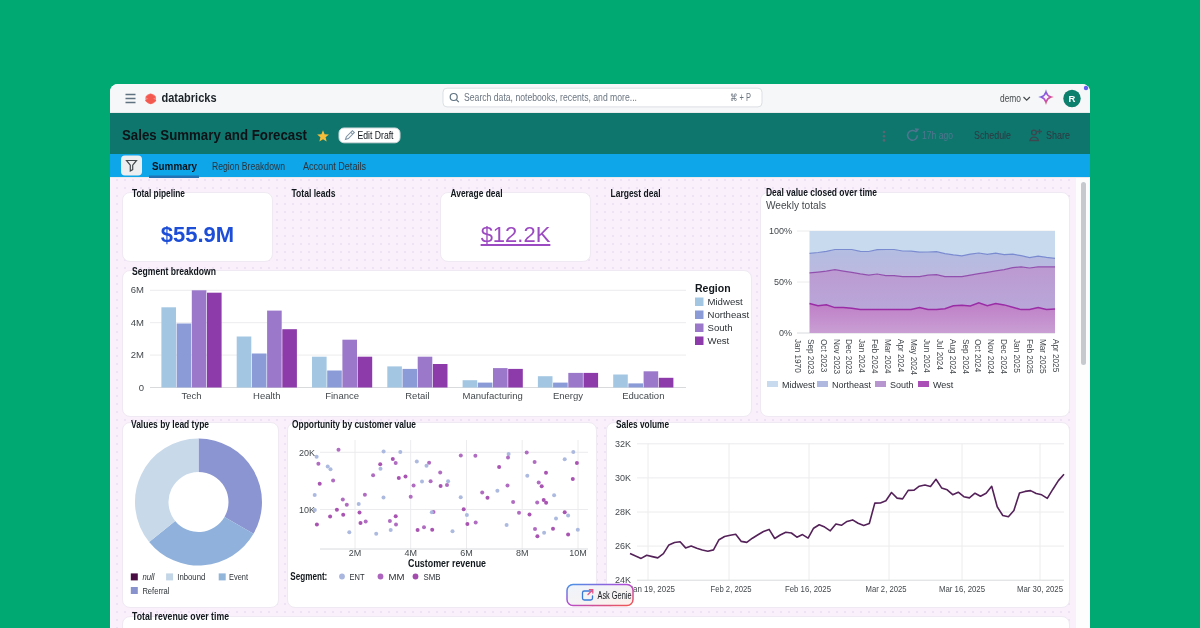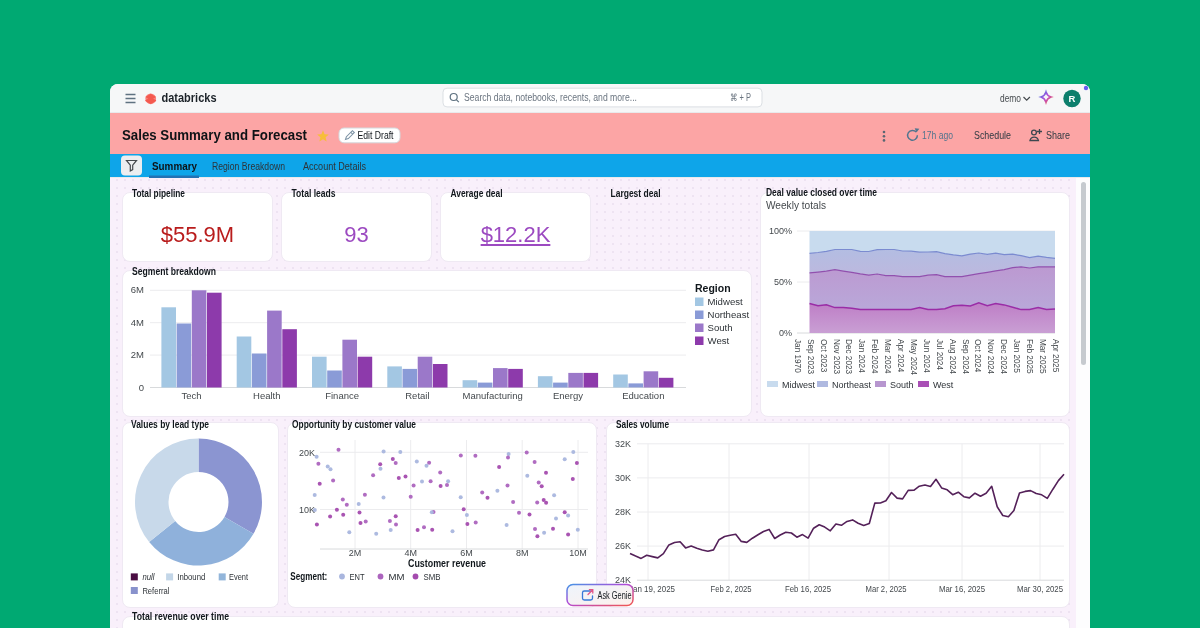--- a/index.html
+++ b/index.html
@@ -2,21 +2,21 @@
 <html><head>
 <meta charset="utf-8">
 <style>
 * { margin:0; padding:0; box-sizing:border-box; }
 html,body { width:1200px; height:628px; font-family:"Liberation Sans", sans-serif; }
 body { background:#00A972; position:relative; overflow:hidden; }
 .window { position:absolute; left:110px; top:76px; width:980px; height:552px;
   background:#fff; border-radius:8px 8px 0 0; overflow:hidden;margin-top:8px; }
 .appbar { position:absolute; left:0; top:0; width:980px; height:29px; background:#F6F7F8;
   border-bottom:1px solid #E8EAEC; }
-.titlerow { position:absolute; left:0; top:29px; width:980px; height:41px; background:#fca5a5; }
+.titlerow { position:absolute; left:0; top:29px; width:980px; height:41px; background:#0f766e; }
 .tabsrow { position:absolute; left:0; top:70px; width:980px; height:24px; background:#0ea5e9;
   border-bottom:1px solid #E8EAEC; }
 .canvas { position:absolute; left:0; top:94px; width:966px; height:458px; background:#F9F0FB;
   background-image:radial-gradient(circle, #EEE3F2 0.9px, rgba(0,0,0,0) 0.9px);
   background-size:8px 8px; background-position:3px 6px; }
 .scrolltrack { position:absolute; left:966px; top:94px; width:14px; height:458px; background:#FDFDFE; }
 .scrollthumb { position:absolute; left:971px; top:98px; width:5px; height:183px; background:#C6CACF; border-radius:3px; }
 .card { position:absolute; background:#fff; border-radius:8px; border:1px solid #EFE9F3; }
 .kpival { position:absolute; width:100%; text-align:center; font-size:22px; letter-spacing:0; }
 </style>
@@ -107,24 +107,21 @@
       <text x="102" y="15.5" font-size="10.8" fill="#2E3338" textLength="73" lengthAdjust="spacingAndGlyphs">Region Breakdown</text>
       <text x="193" y="15.5" font-size="10.8" fill="#2E3338" textLength="63" lengthAdjust="spacingAndGlyphs">Account Details</text>
     </svg>
   </div>
 
   <div class="canvas"></div>
   <div class="scrolltrack"></div>
   <div class="scrollthumb"></div>
 
   <div class="card" style="left:12px; top:108px; width:151px; height:70px;">
-    <div class="kpival" style="top:29px; color:#b91c1c; font-weight:normal;">$55.9M</div>
-  </div>
-  <div class="card" style="left:171px; top:108px; width:151px; height:70px;">
-    <div class="kpival" style="top:29px; color:#9C4AC1;">93</div>
+    <div class="kpival" style="top:29px; color:#1d4ed8; font-weight:bold;">$55.9M</div>
   </div>
   <div class="card" style="left:330px; top:108px; width:151px; height:70px;">
     <div class="kpival" style="top:29px; color:#9C4AC1;text-decoration:underline;">$12.2K</div>
   </div>
 
   <div class="card" style="left:650px; top:108px; width:310px; height:225px;"></div>
 
   <div class="card" style="left:12px; top:186px; width:630px; height:147px;"></div>
 
   <div class="card" style="left:12px; top:338px; width:157px; height:186px;"></div>

